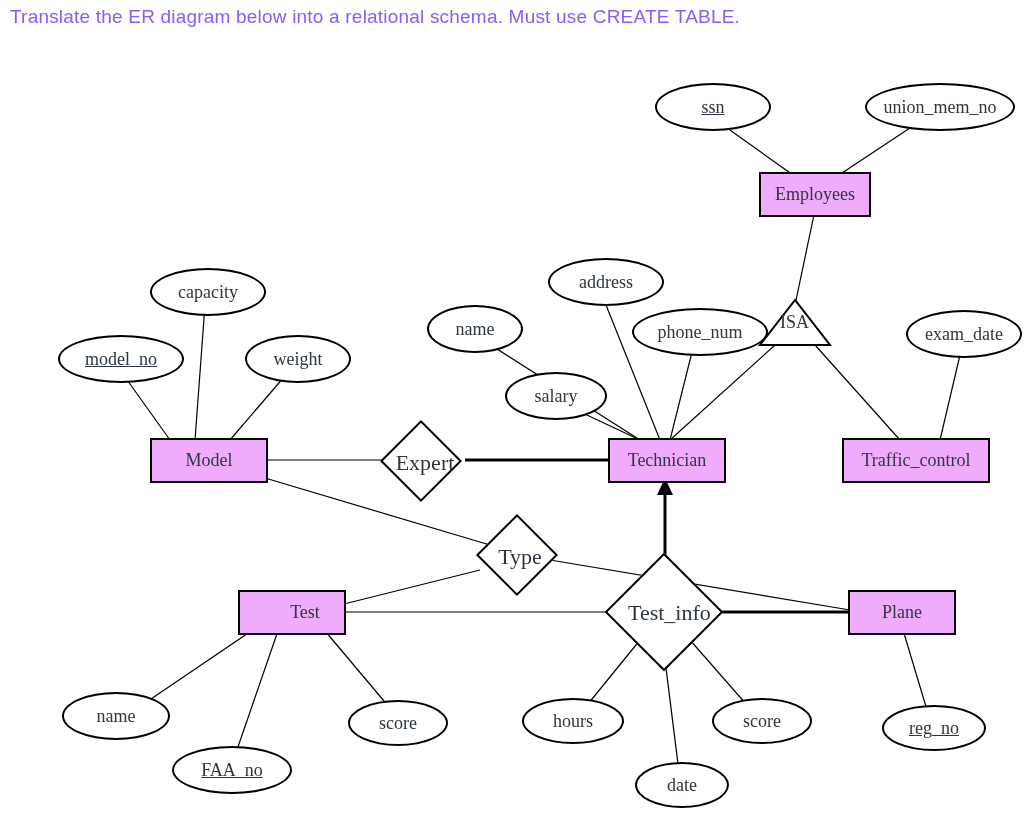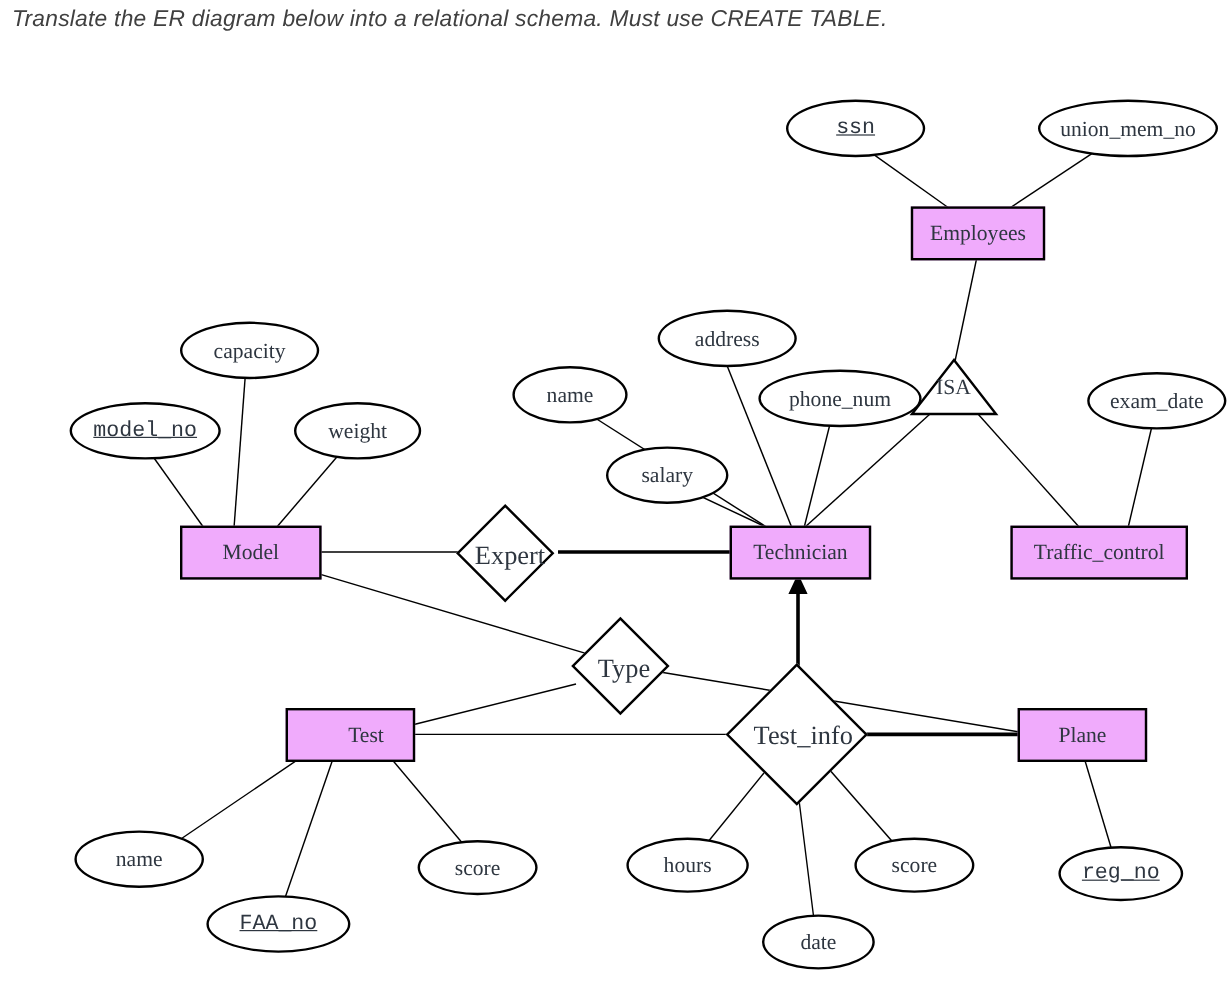--- a/index.html
+++ b/index.html
@@ -7,24 +7,23 @@
     padding: 0;
     background: #fff;
     font-family: Arial, Helvetica, sans-serif;
     color: #2e3640;
     width: 1024px;
     height: 828px;
     overflow: hidden;
   }
   .instruction {
     font-size: 19px;
-    color: #404040;
+    color: #8b5cf6;
     padding: 6px 10px 0 10px;
     letter-spacing: 0.2px;
-    font-style: italic;
   }
   .canvas {
     position: absolute;
     top: 0;
     left: 0;
     width: 1024px;
     height: 828px;
   }
   
   .entity {
@@ -45,21 +44,20 @@
     text-align: center;
     font-family: "Times New Roman", serif;
     font-size: 18px;
     display: flex;
     align-items: center;
     justify-content: center;
     box-sizing: border-box;
   }
   .key {
     text-decoration: underline;
-    font-family: Liberation Mono, monospace;
   }
   .diamond {
     position: absolute;
     border: 2px solid #000;
     background: #fff;
     transform: rotate(45deg);
     box-sizing: border-box;
   }
   .diamond-label {
     position: absolute;

